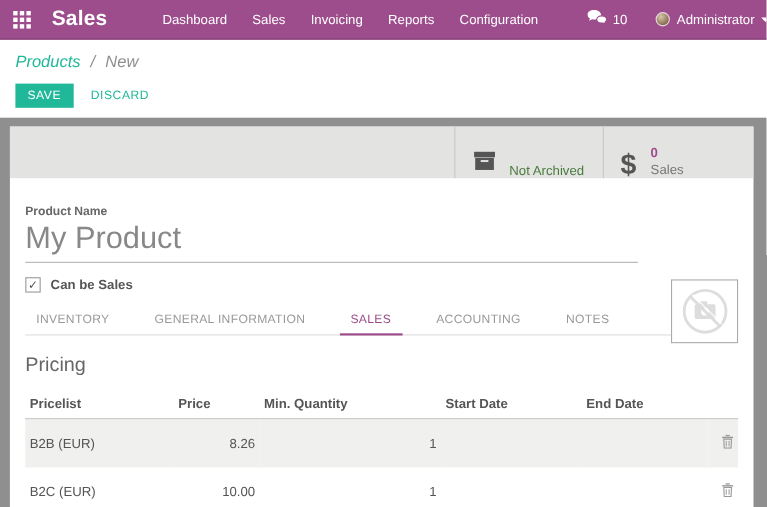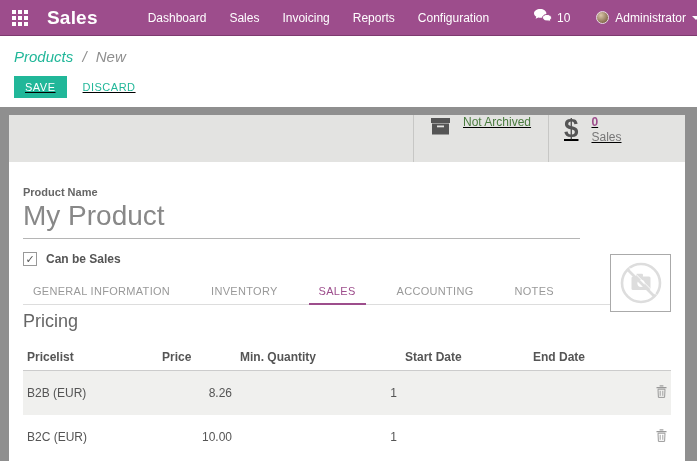--- a/index.html
+++ b/index.html
@@ -24,32 +24,32 @@
             background:radial-gradient(circle at 35% 30%, #d9c6a8, #8a6f52 70%, #5d4a36); border:1px solid #e8d9e4; }
   .caret { width:0; height:0; border-left:4px solid transparent; border-right:4px solid transparent;
            border-top:4px solid #fff; }
 
   
   .controlpanel { position:absolute; top:37px; left:0; right:0; height:70px; background:#fff; padding:11px 14px 0; }
   .breadcrumb { font-size:15px;font-style:italic; }
   .breadcrumb .parent { color:var(--c-accent,#21b799); cursor:pointer; }
   .breadcrumb .sep { color:#8f8f8f; margin:0 5px; }
   .breadcrumb .current { color:#8f8f8f; }
-  .cp-buttons { margin-top:11px; display:flex; align-items:flex-start; gap:6px;text-decoration:underline; }
+  .cp-buttons { margin-top:11px; display:flex; align-items:flex-start; gap:6px; }
   .btn-save { background:var(--c-accent,#21b799); color:#fff; border:none; font-size:11px;
               font-family:inherit; letter-spacing:.5px; padding:5px 11px; cursor:pointer; }
   .btn-discard { background:transparent; color:var(--c-accent,#21b799); border:none; font-size:11px;
                  font-family:inherit; letter-spacing:.5px; padding:5px 10px; cursor:pointer; }
 
   
   .form-region { position:absolute; top:107px; left:0; right:0; bottom:0; background:var(--c-frame,#8f8f8f); }
   .sheet { position:absolute; top:8px; left:9px; right:12px; bottom:0; background:#fff; overflow:hidden; }
 
   .button-box { height:47px; background:#e3e3e1; display:flex; justify-content:flex-end; }
-  .stat-btn { display:flex; align-items:flex-start; border-left:1px solid #c7c7c5; padding:0 15px; cursor:pointer;text-decoration:underline; }
+  .stat-btn { display:flex; align-items:flex-end; border-left:1px solid #c7c7c5; padding:0 15px; cursor:pointer; }
   .stat-btn.archive { width:135px; gap:11px; }
   .stat-btn.sales { width:137px; gap:13px; }
   .stat-btn .icon { color:#555; }
   .archive-label { color:var(--c-green,#497b3e); font-size:12px; }
   .dollar-icon { font-size:26px; font-weight:bold; color:#555; line-height:1; }
   .stat-stack { display:flex; flex-direction:column; line-height:1.25; }
   .stat-value { color:var(--c-brand,#9d4d8c); font-size:12px; font-weight:bold; }
   .stat-label { color:#777; font-size:12px; }
 
   .sheet-content { padding:0 14px; position:relative; height:calc(100% - 47px); }
@@ -61,21 +61,21 @@
   .checkbox-row { margin-top:13px; display:flex; align-items:center; gap:9px; }
   .checkbox { width:14px; height:14px; background:#fff; border:1px solid #999;
               display:flex; align-items:center; justify-content:center;
               font-size:11px; color:#555; cursor:pointer; }
   .checkbox-label { font-size:12px; font-weight:bold; color:#555; }
 
   .tabs { margin-top:15px; display:flex; gap:21px; border-bottom:1px solid #ddd; }
   .tab { font-size:11px; color:#999; letter-spacing:.3px; padding:4px 10px 6px; cursor:pointer; }
   .tab.active { color:var(--c-brand,#9d4d8c); border-bottom:2px solid var(--c-brand,#9d4d8c); margin-bottom:-1px; }
 
-  .section-title { margin-top:6px; font-size:18px; color:#666; }
+  .section-title { margin-top:16px; font-size:18px; color:#666; }
 
   table.pricing { margin-top:13px; width:648px; border-collapse:collapse; font-size:12px; color:#555; table-layout:fixed; }
   table.pricing th { text-align:left; font-weight:bold; color:#555; padding:5px 4px 6px; border-bottom:1px solid #ccc; }
   table.pricing td { padding:14px 4px; }
   col.c-pricelist { width:135px; } col.c-price { width:78px; } col.c-minqty { width:165px; }
   col.c-start { width:128px; } col.c-end { width:115px; } col.c-trash { width:27px; }
   td.num, th.num-h { }
   td.num { text-align:right; padding-right:6px; }
   tr.stripe { background:#f0f0ee; }
   td.trash-cell { text-align:right; padding-right:8px; }
@@ -179,22 +179,22 @@
 
         <div class="field-label">Product Name</div>
         <div class="name-input">My Product</div>
 
         <div class="checkbox-row">
           <span class="checkbox">✓</span>
           <span class="checkbox-label">Can be Sales</span>
         </div>
 
         <div class="tabs">
+          <div class="tab">INVENTORY</div>
           <div class="tab">GENERAL INFORMATION</div>
-          <div class="tab">INVENTORY</div>
           <div class="tab active">SALES</div>
           <div class="tab">ACCOUNTING</div>
           <div class="tab">NOTES</div>
         </div>
 
         <div class="section-title">Pricing</div>
 
         <table class="pricing">
           <colgroup>
             <col class="c-pricelist">

